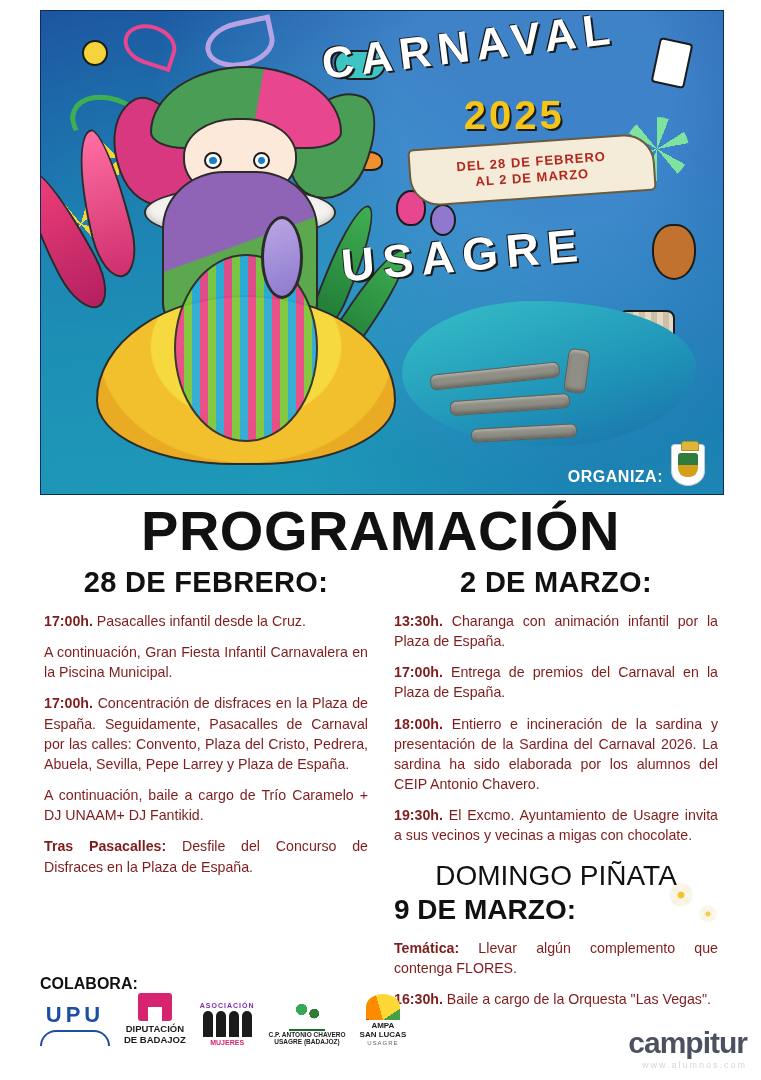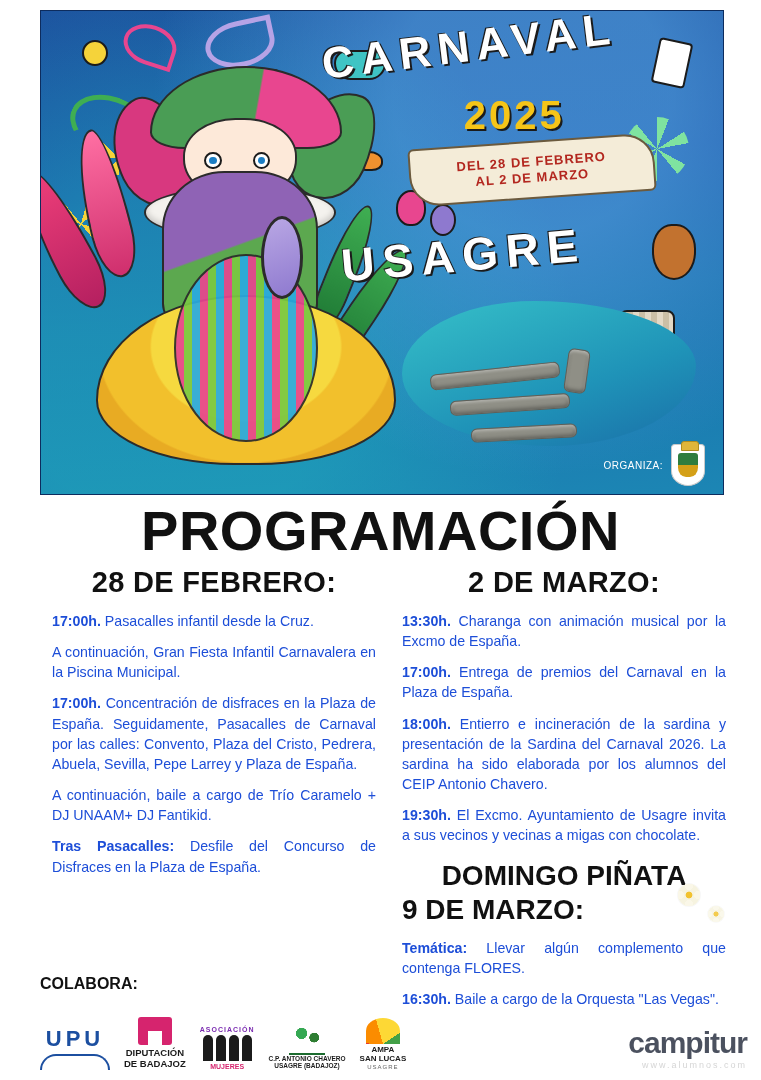--- a/index.html
+++ b/index.html
@@ -164,22 +164,22 @@
     text-align: center;
   }
   #usagre-word {
     left: 44%; top: 45%;
     font-size: 46px;
     letter-spacing: 8px;
     transform: rotate(-5deg);
   }
   .organiza {
     position: absolute; right: 18px; bottom: 8px;
-    display: flex; align-items: center; gap: 8px;
-    color: #ffffff; font-weight: 400; font-size: 10px;
+    display: flex; align-items: flex-end; gap: 8px;
+    color: #ffffff; font-weight: 700; font-size: 16px;
     letter-spacing: .5px;
   }
   .shield {
     width: 34px; height: 42px;
     background: #ffffff;
     border-radius: 4px 4px 50% 50% / 4px 4px 36% 36%;
     border: 1px solid #c9c9c9;
     position: relative;
   }
   .shield::before {
@@ -202,45 +202,45 @@
     text-align: center;
     font-size: 56px;
     font-weight: 700;
     letter-spacing: .5px;
     color: #111;
   }
 
   
   .cols {
     position: absolute;
-    top: 562px; left: 52px; width: 684px;
+    top: 562px; left: 44px; width: 684px;
     display: flex;
     gap: 26px;
   }
   .col { width: 324px; }
   .col-title {
     text-align: center;
     font-size: 29px;
     font-weight: 700;
     color: #111;
     margin: 4px 0 12px 0;
     letter-spacing: .3px;
   }
   .entry {
     font-size: 14.2px;
     line-height: 1.42;
-    color: #1d4ed8;
+    color: #7f1d1d;
     margin-bottom: 11px;
     text-align: justify;
   }
   .entry b { font-weight: 700; }
   .pinata-title {
     text-align: center;
     font-size: 28px;
-    font-weight: 700;
+    font-weight: 400;
     color: #111;
     margin: 14px 0 0 0;
   }
   .pinata-date {
     text-align: left;
     font-size: 28px;
     font-weight: 700;
     color: #111;
     margin: 2px 0 12px 0;
     position: relative;
@@ -265,21 +265,21 @@
   }
   .flower.f1 { right: 26px; top: -10px; }
   .flower.f2 { right: 2px; top: 12px; width: 16px; height: 16px; opacity: .85; }
 
   
   .colabora {
     position: absolute;
     left: 40px; top: 975px; width: 400px;
   }
   .colabora-title {
-    font-size: 16px; font-weight: 700; color: #111; margin-bottom: 24px;
+    font-size: 16px; font-weight: 700; color: #111; margin-bottom: 0;
   }
   .logos { display: flex; align-items: flex-end; gap: 14px; }
   .logo { text-align: center; }
   .logo-upu { color: #1c4fa0; font-weight: 700; }
   .logo-upu .big { font-size: 22px; letter-spacing: 4px; }
   .logo-upu .arch {
     width: 70px; height: 16px;
     border: 2px solid #1c4fa0; border-bottom: none;
     border-radius: 40px 40px 0 0; margin: 2px auto 0;
   }
@@ -417,21 +417,21 @@
       <b>Tras Pasacalles:</b>
       <span>Desfile del Concurso de Disfraces en la Plaza de España.</span>
     </div>
   </div>
 
   <div class="col">
     <div class="col-title">2 DE MARZO:</div>
 
     <div class="entry">
       <b>13:30h.</b>
-      <span>Charanga con animación musical por la Excmo de España.</span>
+      <span>Charanga con animación infantil por la Plaza de España.</span>
     </div>
     <div class="entry">
       <b>17:00h.</b>
       <span>Entrega de premios del Carnaval en la Plaza de España.</span>
     </div>
     <div class="entry">
       <b>18:00h.</b>
       <span>Entierro e incineración de la sardina y presentación de la Sardina del Carnaval 2026. La sardina ha sido elaborada por los alumnos del CEIP Antonio Chavero.</span>
     </div>
     <div class="entry">

